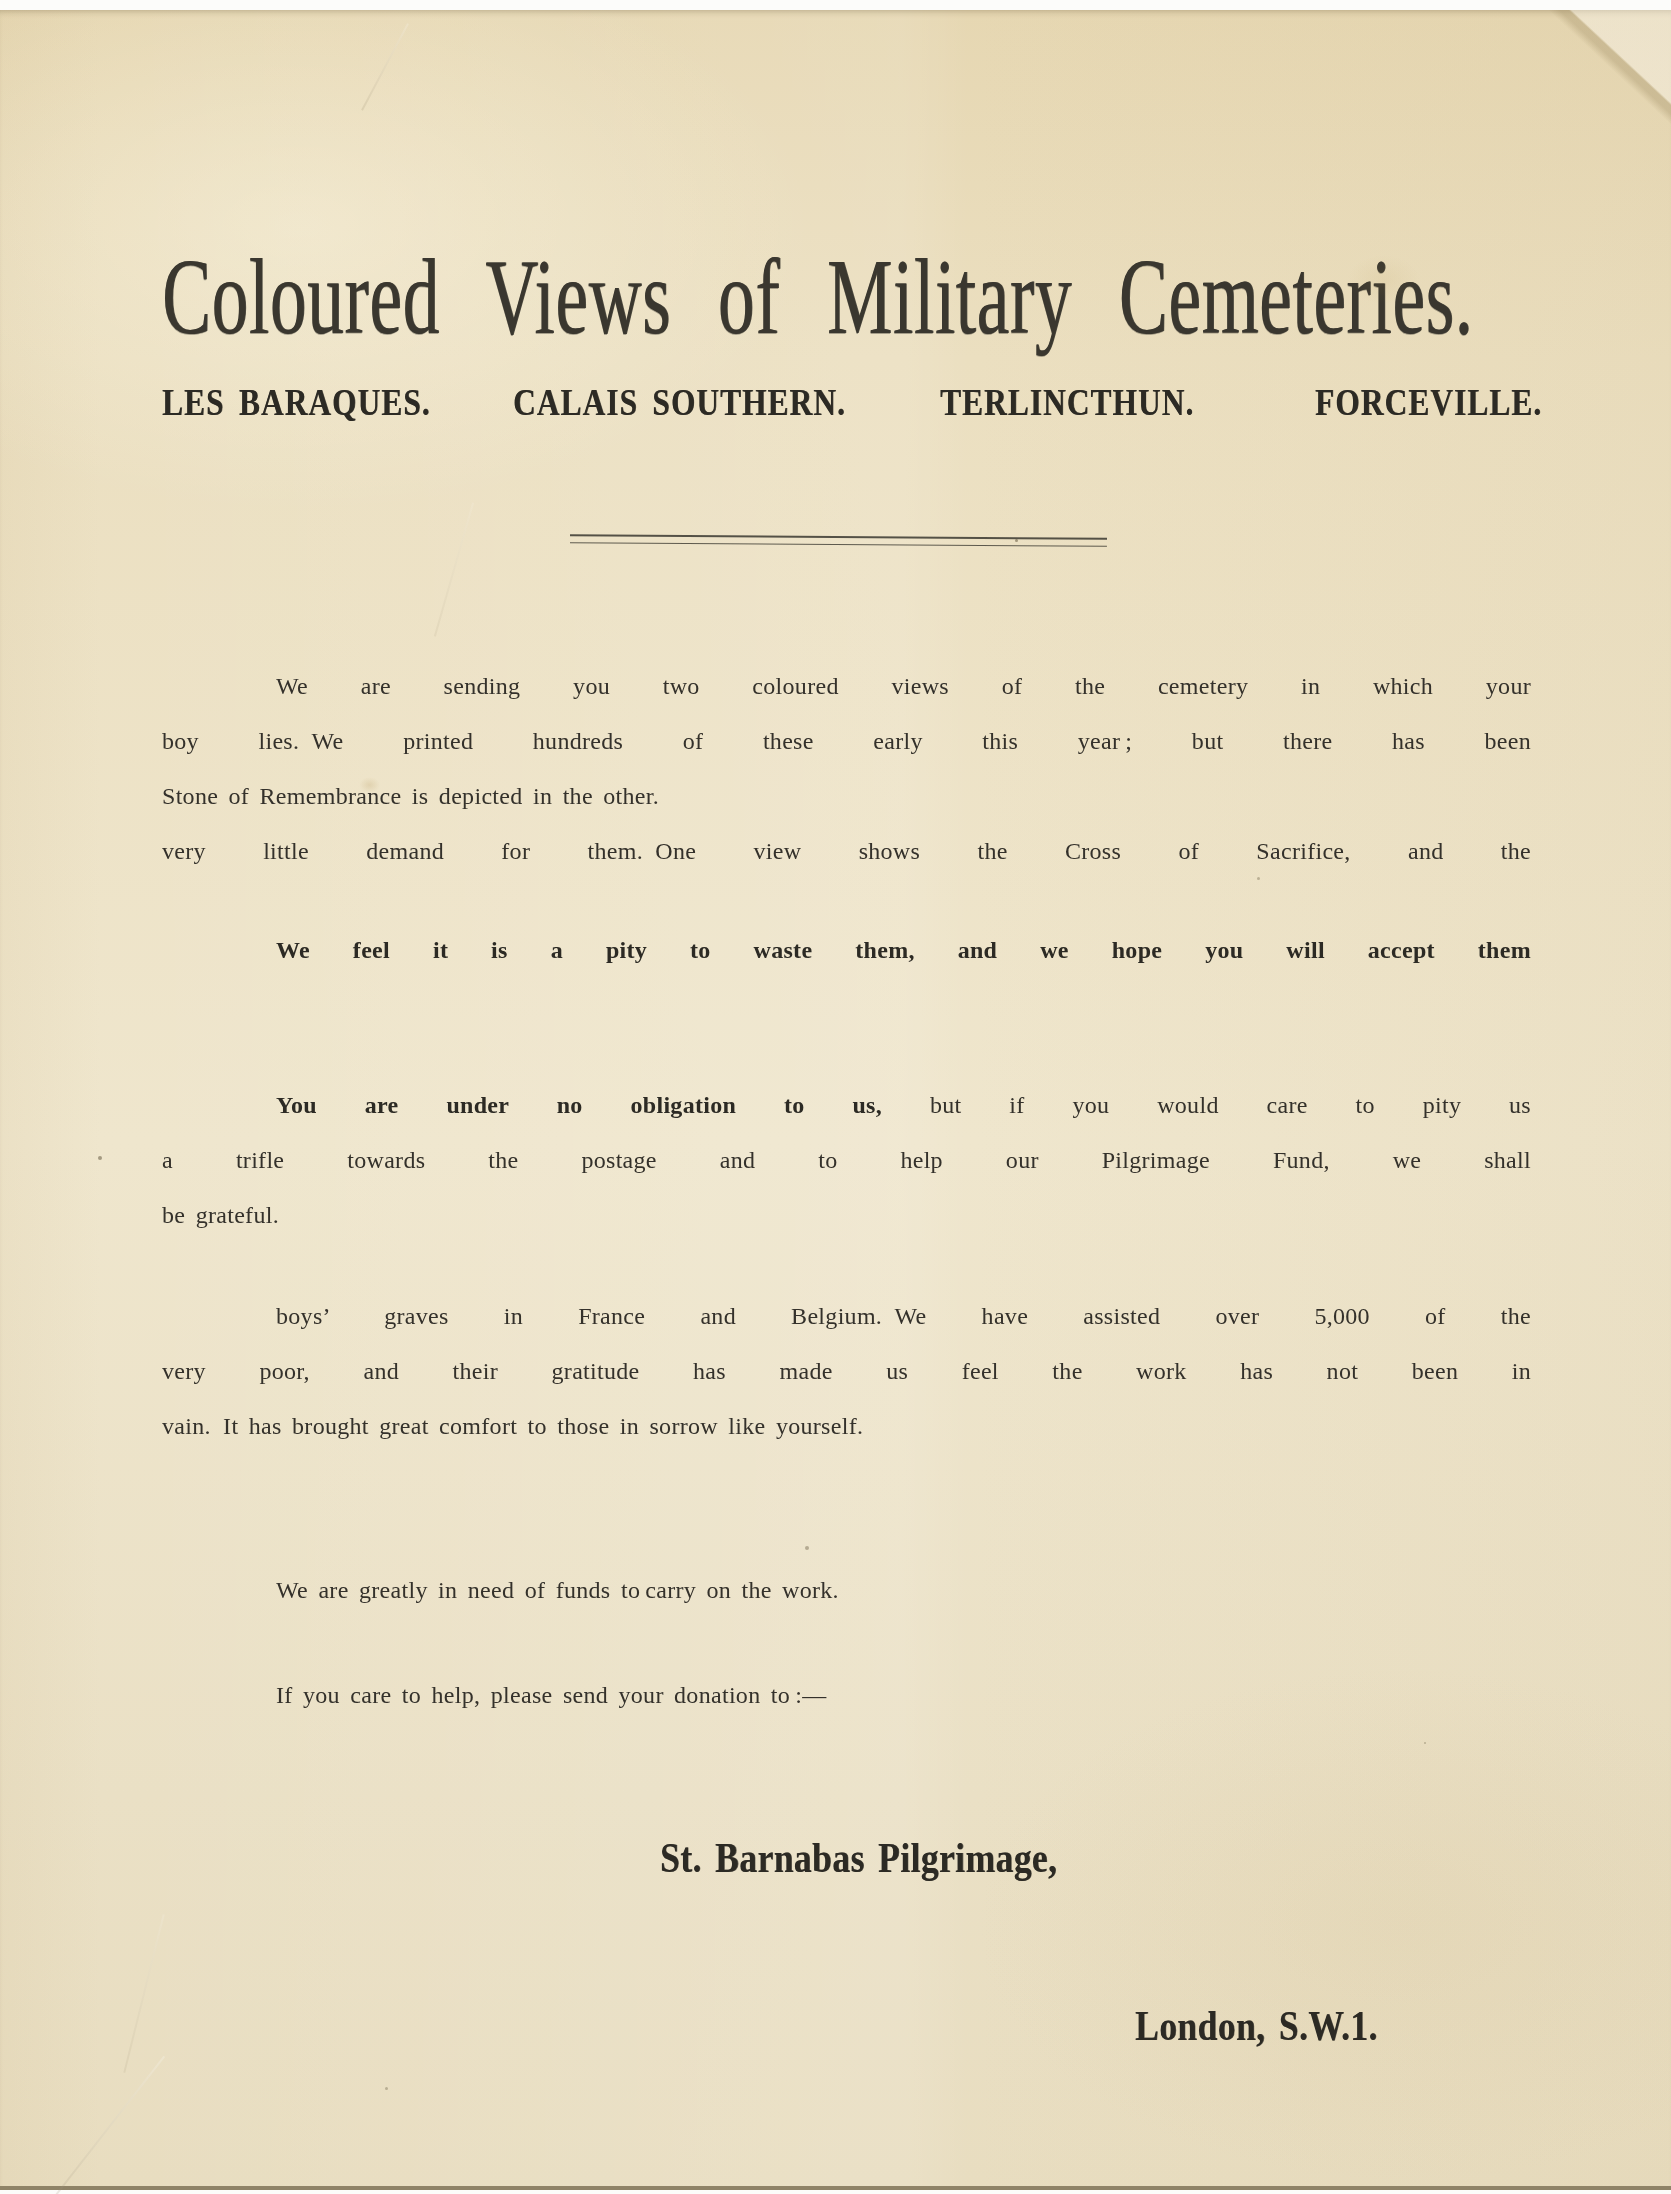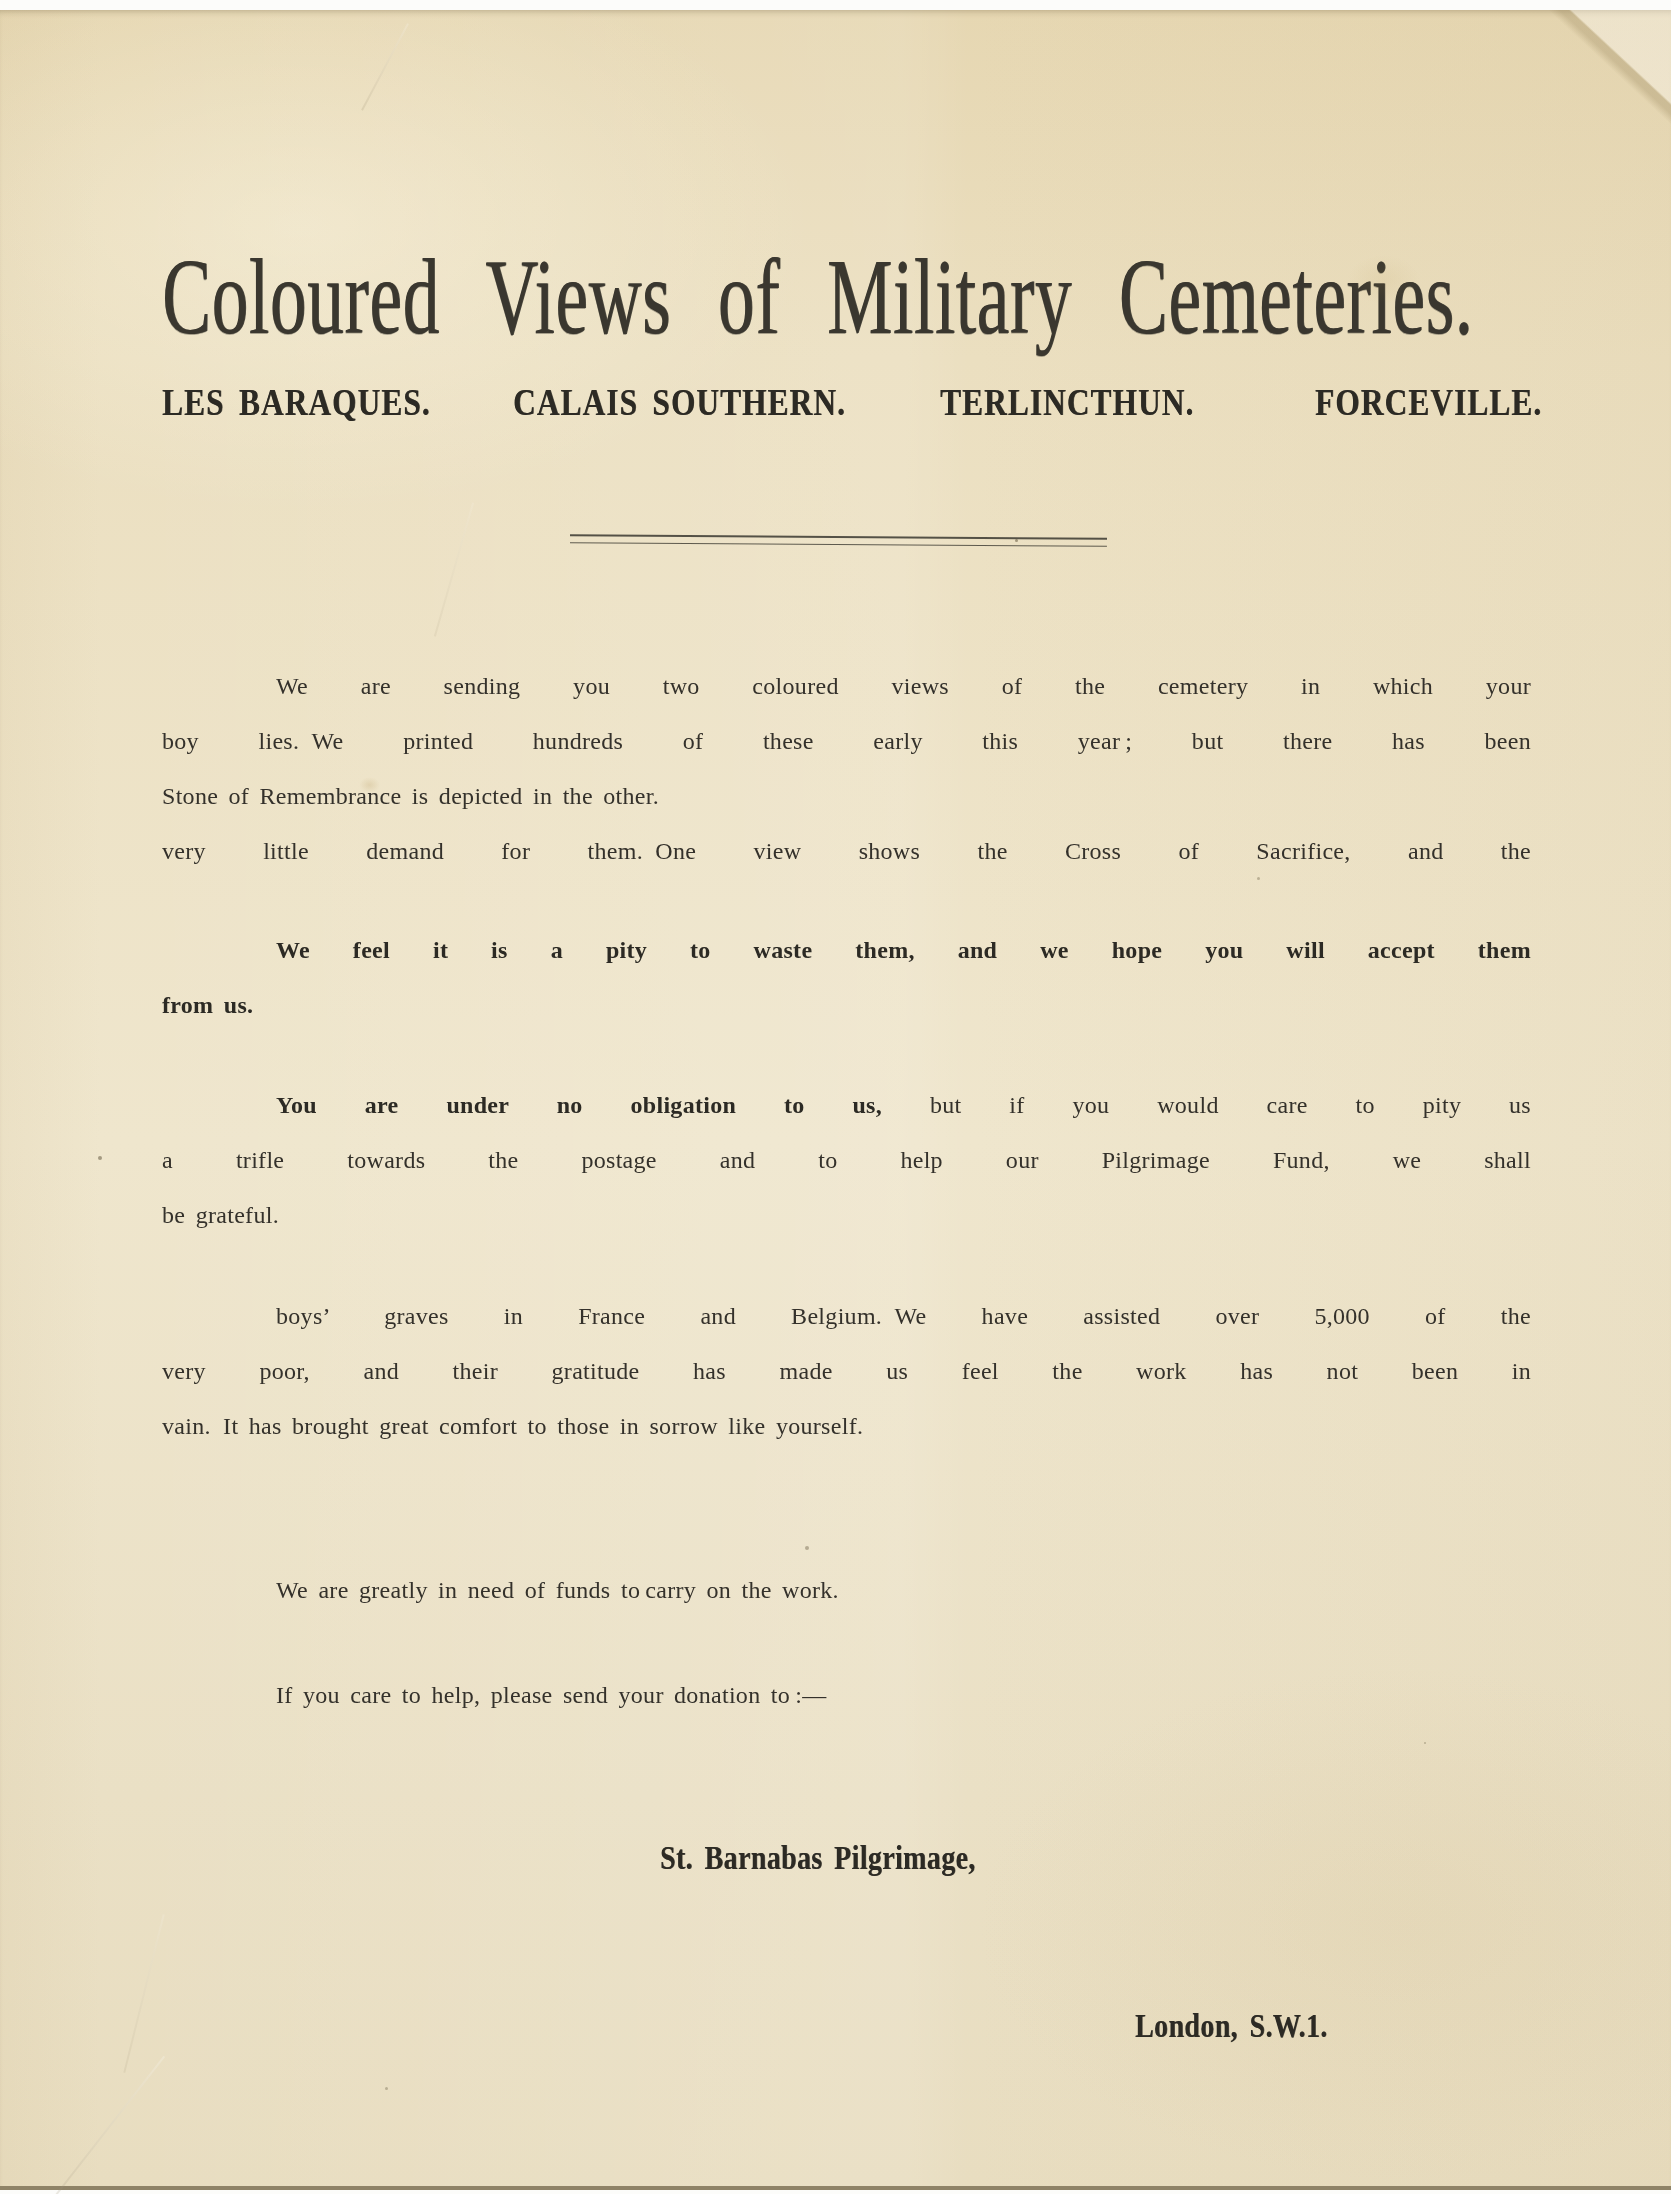--- a/index.html
+++ b/index.html
@@ -65,21 +65,21 @@
   .para .line:first-child{text-indent:114px;}
   .para.bold,.seg-bold{font-weight:700;color:var(--ink-bold);}
   .para-1{top:649px;}
   .para-2{top:913px;}
   .para-3{top:1068px;}
   .para-4{top:1279px;}
   .para-5{top:1553px;}
   .para-6{top:1658px;}
   
   .sig{
-    position:absolute;font-size:33px;line-height:47px;font-weight:700;color:var(--ink-bold);
+    position:absolute;font-size:42px;line-height:47px;font-weight:700;color:var(--ink-bold);
     white-space:nowrap;
   }
   .sig-inner{display:inline-block;transform:scaleX(0.85);transform-origin:left center;word-spacing:4.9px;letter-spacing:0.4px;
     text-shadow:0.6px 0 0 rgba(44,42,36,0.65);}
   .sig1{left:660px;top:1825px;}
   .sig2{left:941px;top:1913px;}
   .sig3{left:1135px;top:1993px;}
   
   .fold-corner{
     position:absolute;right:0;top:0;width:155px;height:131px;
@@ -119,21 +119,20 @@
 
   <div class="body-block" id="letter-body">
       <div class="para para-1">
         <div class="line"><span>We are sending you two coloured views of the cemetery in which your</span></div>
         <div class="line"><span>boy lies. We printed hundreds of these early this year ; but there has been</span></div>
         <div class="line last"><span>Stone of Remembrance is depicted in the other.</span></div>
         <div class="line"><span>very little demand for them. One view shows the Cross of Sacrifice, and the</span></div>
       </div>
       <div class="para para-2 bold">
         <div class="line"><span>We feel it is a pity to waste them, and we hope you will accept them</span></div>
-        <div class="line last"><span>from us.</span></div>
       </div>
       <div class="para para-3">
         <div class="line"><span class="seg-bold">You are under no obligation to us,</span><span> but if you would care to pity us</span></div>
         <div class="line"><span>a trifle towards the postage and to help our Pilgrimage Fund, we shall</span></div>
         <div class="line last"><span>be grateful.</span></div>
       </div>
       <div class="para para-4">
         <div class="line"><span>boys’ graves in France and Belgium. We have assisted over 5,000 of the</span></div>
         <div class="line"><span>very poor, and their gratitude has made us feel the work has not been in</span></div>
         <div class="line last"><span>vain. It has brought great comfort to those in sorrow like yourself.</span></div>

